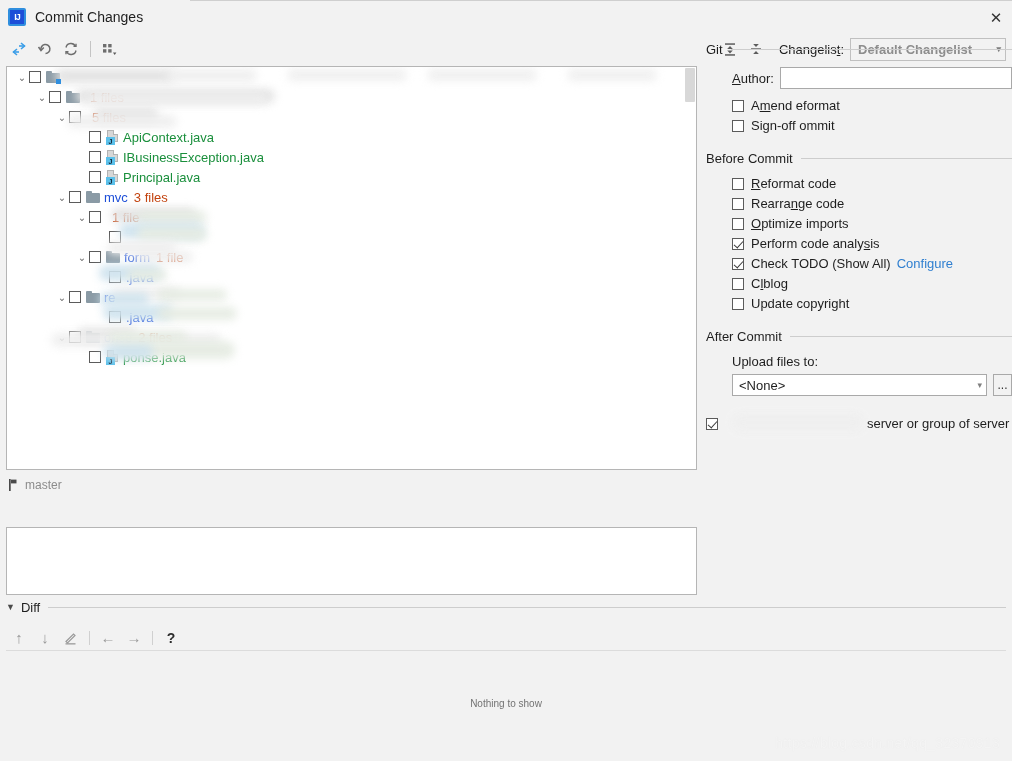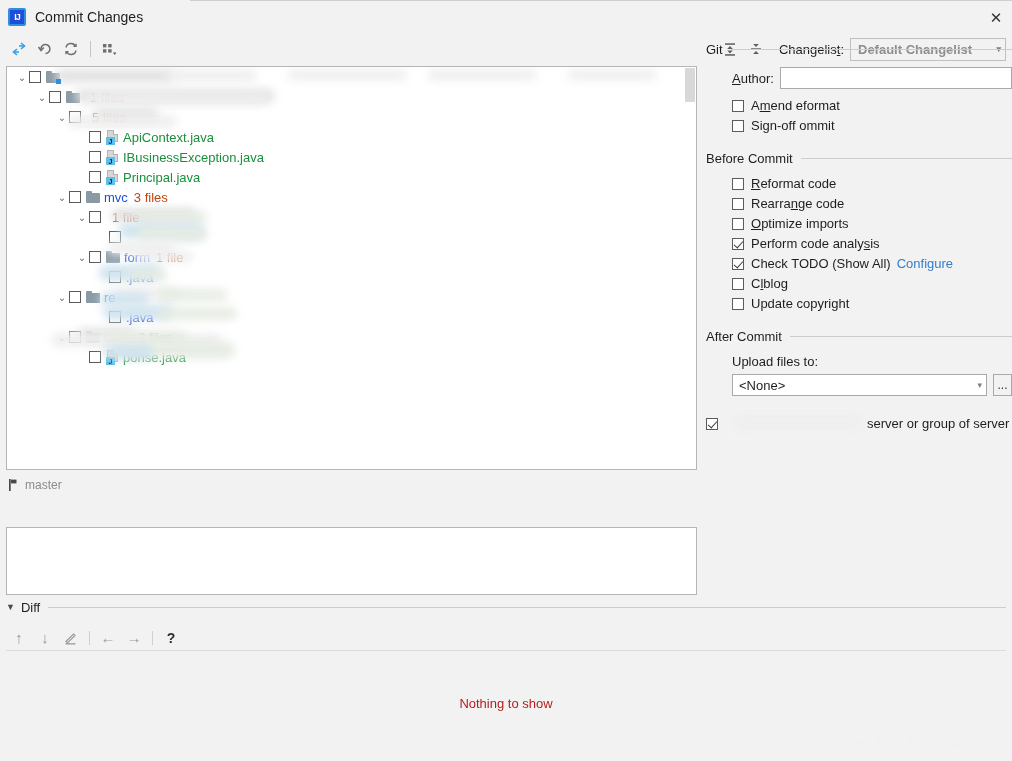--- a/index.html
+++ b/index.html
@@ -158,21 +158,21 @@
     display:flex; align-items:center; border-bottom:1px solid #dcdcdc;
   }
   .dt-ic{ width:26px; height:24px; display:flex; align-items:center; justify-content:center;
     color:#9a9a9a; font-size:15px; cursor:pointer; }
   .dt-sep{ width:1px; height:14px; background:#d0d0d0; margin:0 5px; }
   .dt-help{ color:#2b2b2b; font-weight:bold; font-size:14px; }
   .diff-body{
     position:absolute; left:6px; top:651px; width:1000px; height:105px;
     background:#f2f2f2; display:flex; align-items:center; justify-content:center;
   }
-  .nothing{ color:#b91c1c; font-size:13px; }
+  .nothing{ color:#737373; font-size:10px; }
 
   
   .rpanel{ position:absolute; left:706px; top:42px; width:306px; }
   .grp-header{ display:flex; align-items:center; margin-bottom:10px; }
   .grp-header .t{ font-size:13px; color:#1e1e1e; white-space:nowrap; }
   .grp-header .rule{ flex:1; height:1px; background:#cdcdcd; margin-left:8px; }
   .row{ display:flex; align-items:center; margin-bottom:6px; }
   .ind{ padding-left:26px; }
   .lbl{ font-size:13px; }
   .lbl u{ text-decoration:underline; }

